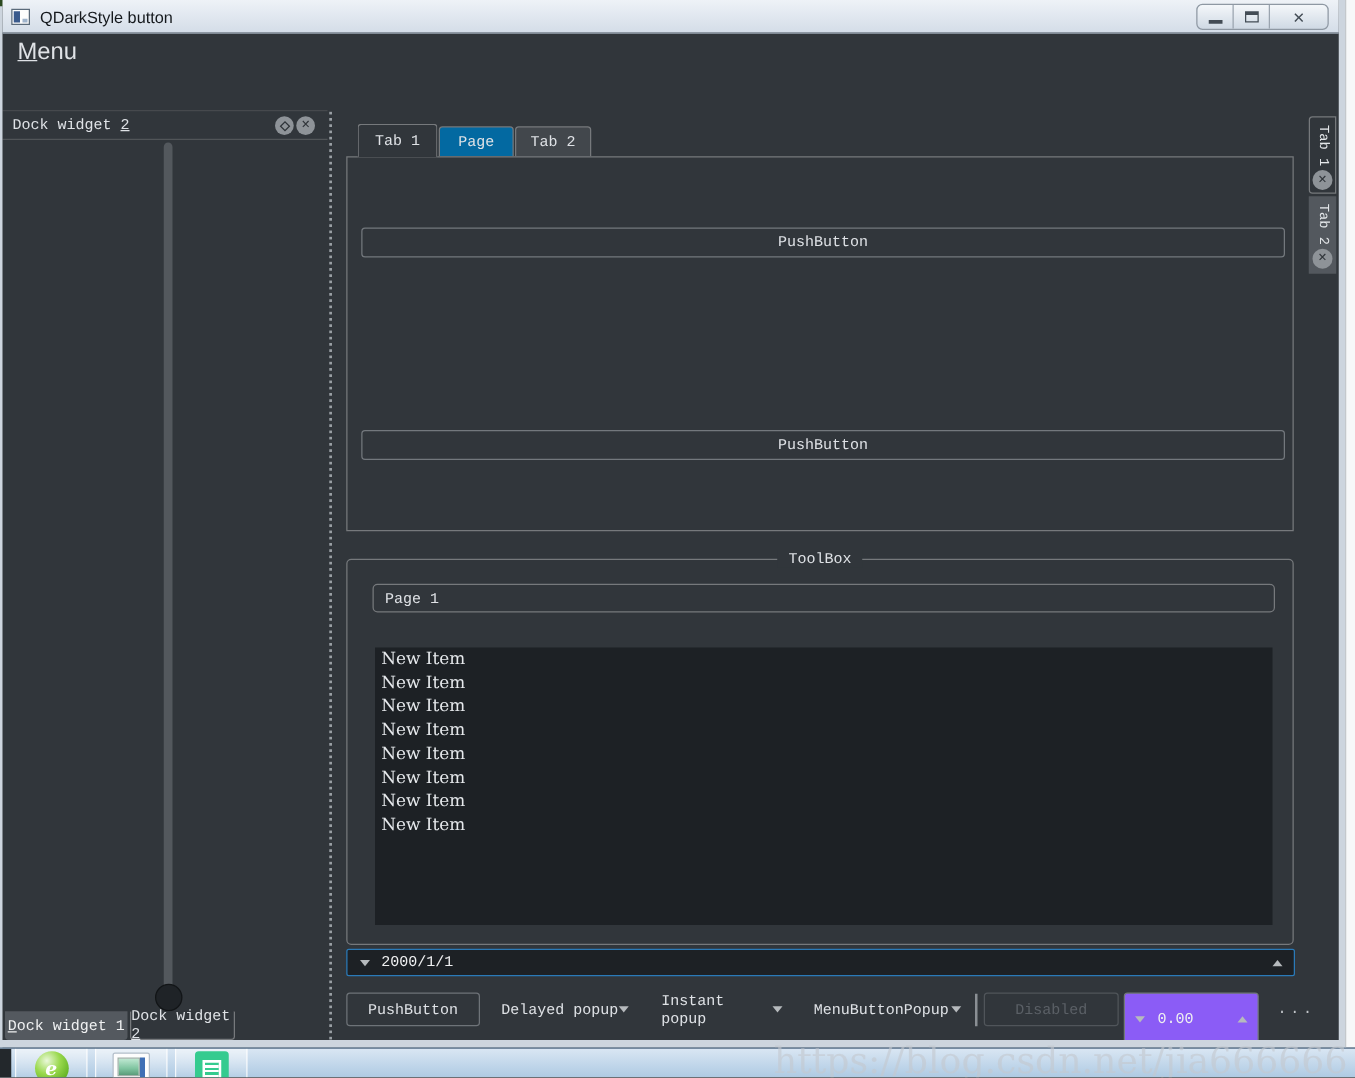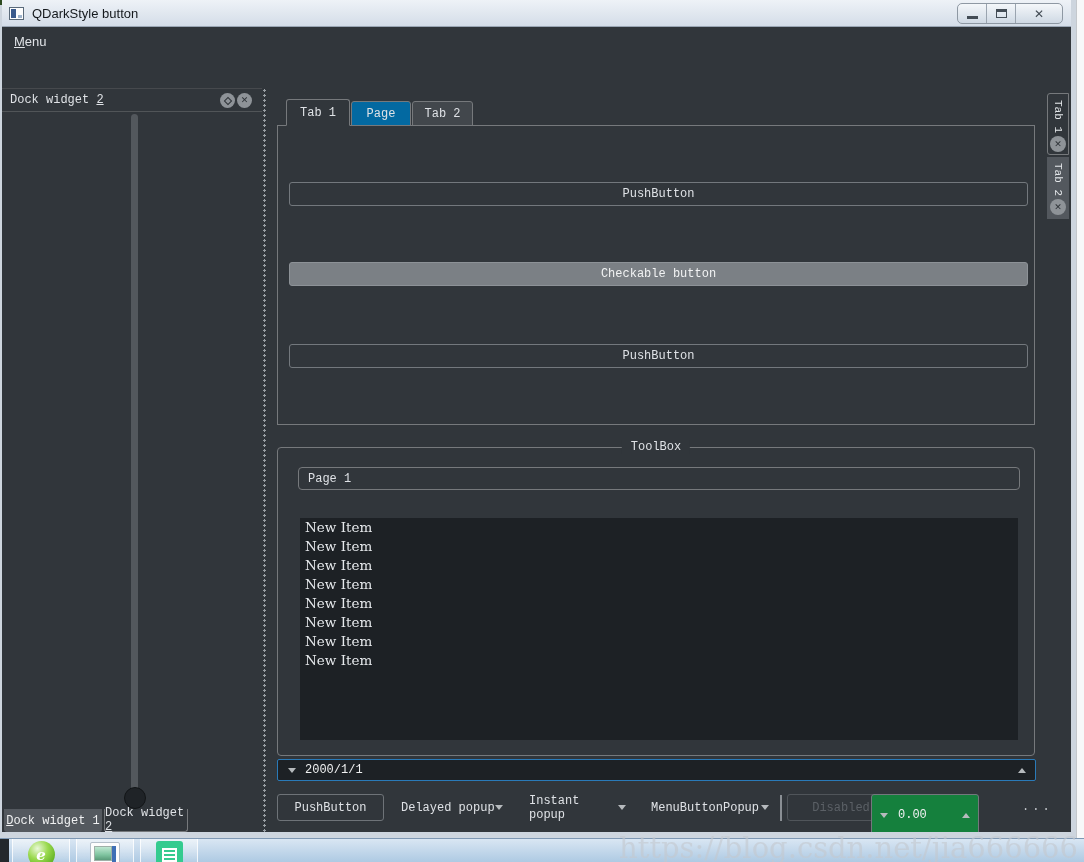--- a/index.html
+++ b/index.html
@@ -31,21 +31,21 @@
   .title-icon:after  { content:""; position:absolute; right:1px; bottom:1px; width:4px; height:3px; background:#9fb4cc; }
   .win-buttons { position:absolute; right:8px; top:3px; display:flex; border:1px solid #8e98a3; border-radius:5px; overflow:hidden; background:linear-gradient(#f4f7fa,#cfd9e4); }
   .win-btn { width:29px; height:19px; display:flex; align-items:center; justify-content:center; border-right:1px solid #9aa4af; }
   .win-btn:last-child { border-right:none; width:46px; }
   .glyph-min { width:11px; height:3px; background:#434c55; margin-top:8px; }
   .glyph-max { width:11px; height:9px; border:1px solid #434c55; border-top:3px solid #434c55; background:transparent; }
   .glyph-close { font-family:"DejaVu Sans", sans-serif; font-size:12px; font-weight:bold; color:#434c55; }
 
   
   .menubar { left:2px; top:28px; width:1069px; height:27px; display:flex; align-items:center;
-    font-family:"Liberation Sans", sans-serif; font-size:13px; }
+    font-family:"Liberation Sans", sans-serif; font-size:19px; }
   .menu-item { padding:0 12px; }
   .accel { text-decoration:underline; }
   .toolbar { left:2px; top:55px; width:1069px; height:33px; display:flex; align-items:center; }
   .tb-handle { width:6px; height:24px; margin-left:13px; border-left:1px solid #6a6f74; border-right:1px solid #6a6f74; }
   .tb-action { margin-left:22px; padding:2px 5px; }
 
   
   .dock-title { left:2px; top:88px; width:260px; height:24px;
     border-top:1px solid #46494d; border-bottom:1px solid #515558;
     display:flex; align-items:center; }
@@ -99,22 +99,22 @@
   
   .bt-push { left:277px; top:794px; width:107px; height:27px; border:1px solid #6e7378; border-radius:3px;
     display:flex; align-items:center; justify-content:center; }
   .tool-drop { position:absolute; top:794px; height:27px; display:flex; align-items:center; justify-content:space-between; padding:0 5px; }
   .td-delayed { left:396px; width:112px; }
   .td-instant { left:524px; width:107px; }
   .td-menupop { left:646px; width:128px; }
   .bt-sep { left:780px; top:795px; width:2px; height:26px; background:#8a8f94; }
   .bt-disabled { left:787px; top:794px; width:108px; height:27px; border:1px solid #50555a; border-radius:3px;
     display:flex; align-items:center; justify-content:center; color:#5b6066; }
-  .spinbox { left:871px; top:794px; width:108px; height:42px; border:1px solid #73787d; border-radius:3px;
-    background:#15803d; display:flex; align-items:center; }
+  .spinbox { left:899px; top:794px; width:108px; height:42px; border:1px solid #73787d; border-radius:3px;
+    background:#8b5cf6; display:flex; align-items:center; }
   .spinbox .arr-down { margin-left:8px; }
   .spinbox .value { margin-left:10px; color:#eff0f1; }
   .spinbox .arr-up { margin-left:auto; margin-right:8px; }
   .bt-more { left:1022px; top:800px; letter-spacing:3px; color:#c2c6ca; }
 
   
   .vtab { position:absolute; left:1047px; width:22px; display:flex; flex-direction:column; align-items:center; }
   .vtab1 { top:93px; height:62px; border:1px solid #76797c; border-radius:3px 0 0 3px; background:#31363b; }
   .vtab2 { top:157px; height:62px; background:#53585e; }
   .vlabel { writing-mode:vertical-rl; text-orientation:mixed; font-size:11px; margin-top:6px; color:#e4e7ea; }
@@ -204,21 +204,20 @@
     </div>
   <div class="abs tab tab-page">
       <span>Page</span>
     </div>
   <div class="abs tab tab-2">
       <span>Tab 2</span>
     </div>
 
   <div class="abs tab-pane">
     <div class="pane-btn" style="top:56px;">PushButton</div>
-    <div class="pane-btn checked" style="top:136px;">Checkable button</div>
     <div class="pane-btn" style="top:218px;">PushButton</div>
   </div>
 
   <div class="abs groupbox">
     <span class="gb-legend">ToolBox</span>
     <div class="tb-header tb-h1">Page 1</div>
     <div class="tb-list">
       <div class="list-item">New Item</div>
       <div class="list-item">New Item</div>
       <div class="list-item">New Item</div>

